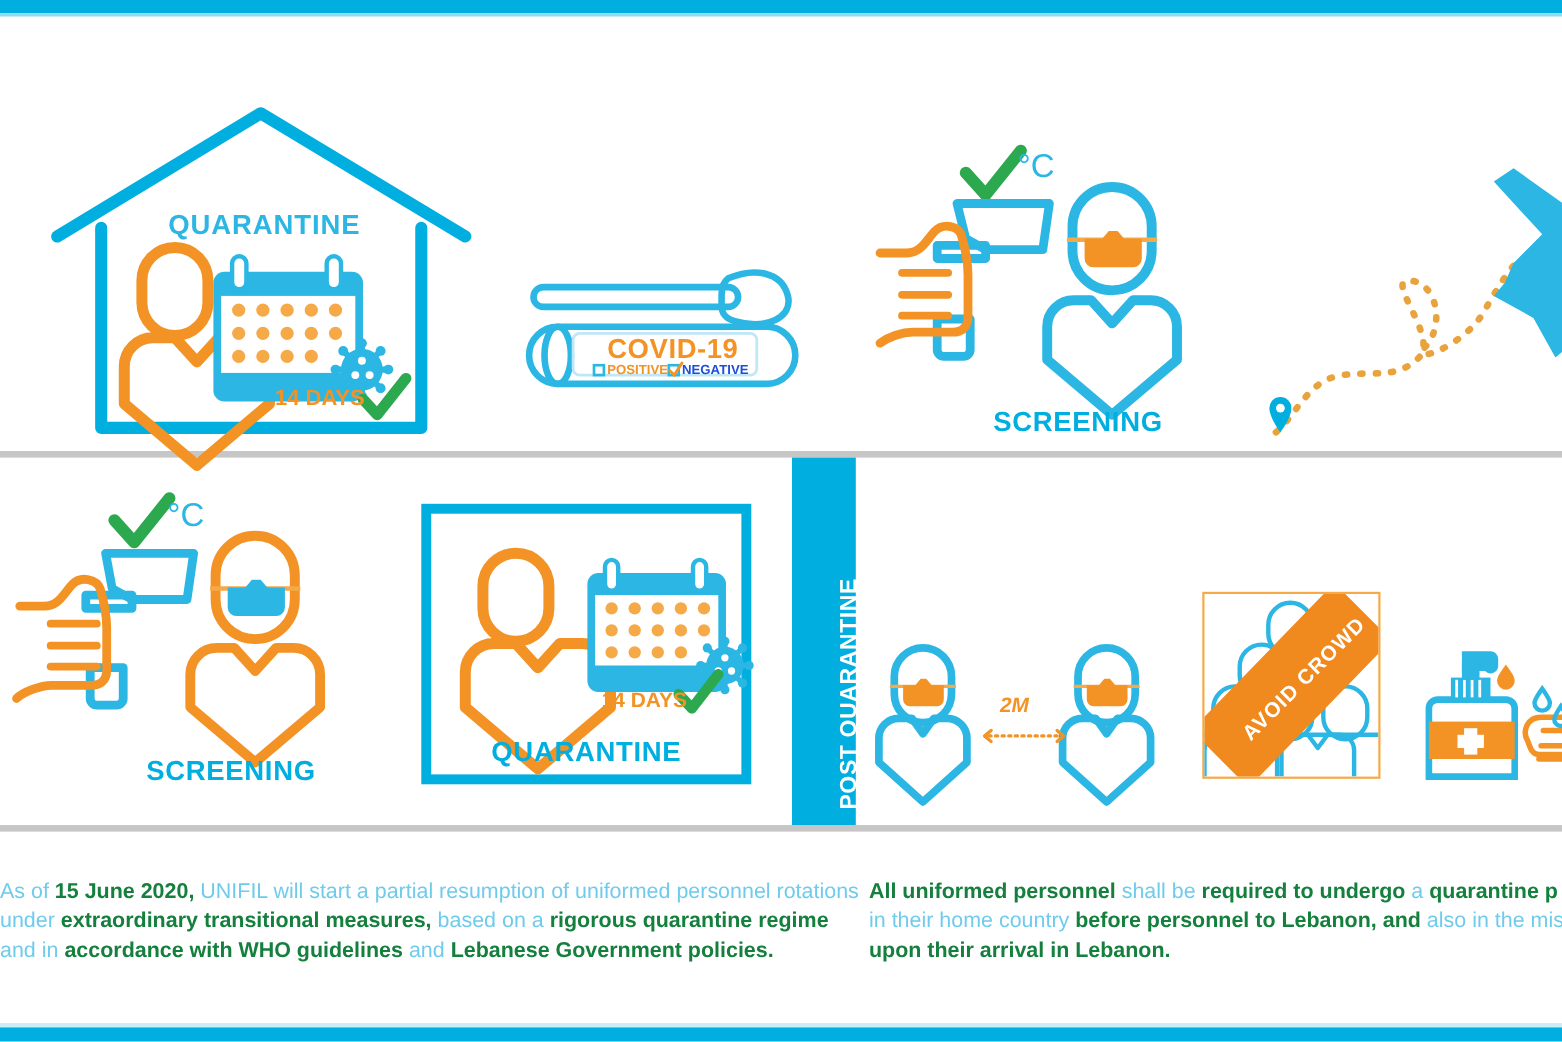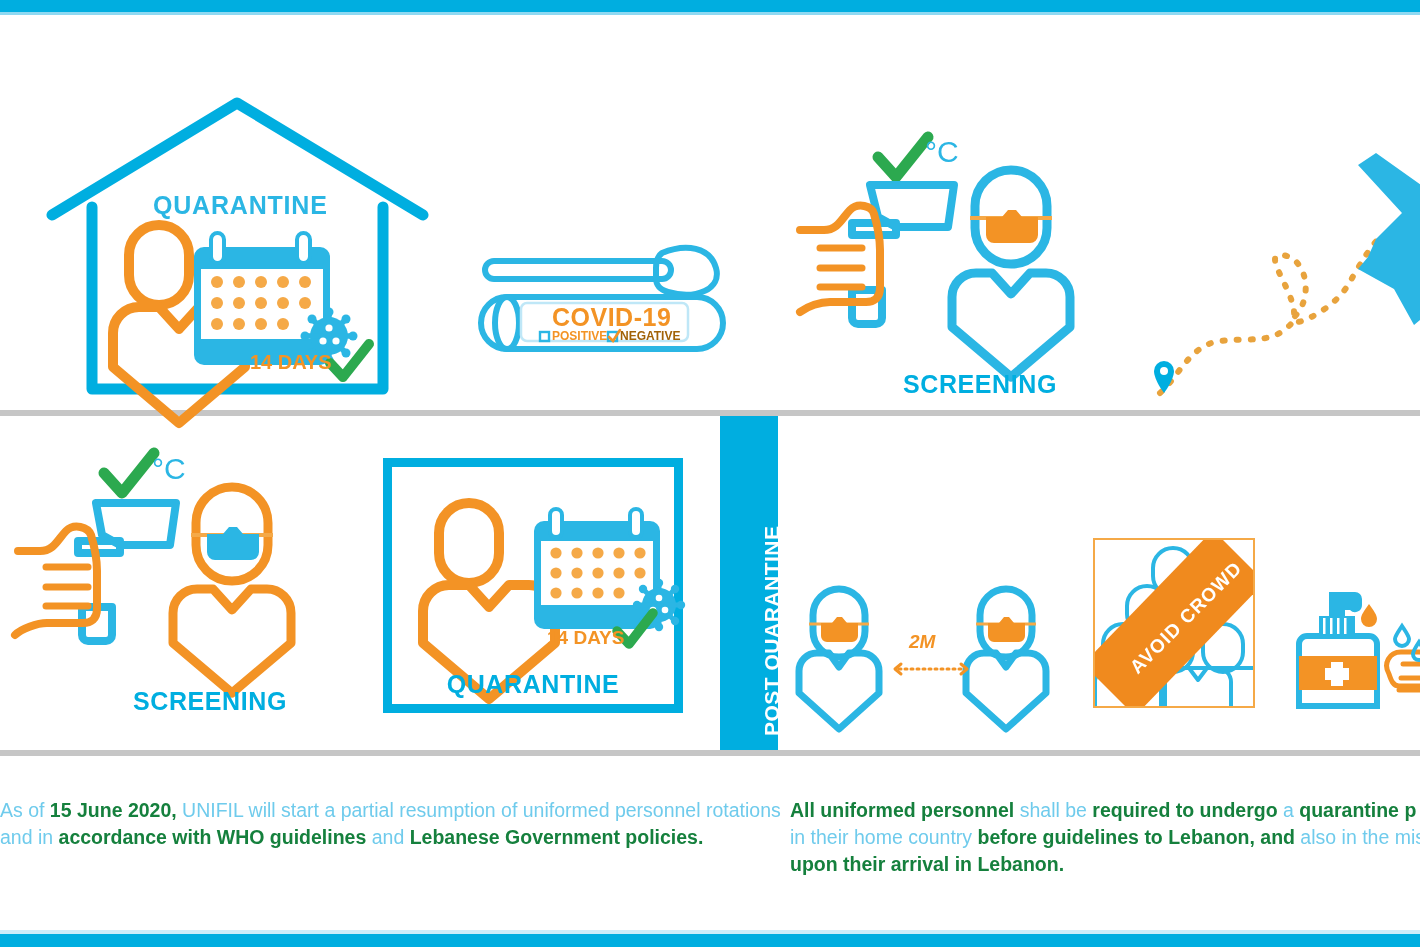--- a/index.html
+++ b/index.html
@@ -152,21 +152,21 @@
       </g>
 
       <g>
         <rect x="55" y="87" width="9" height="9" fill="none" stroke="#2BB6E4" stroke-width="2.4"></rect>
         <rect x="123" y="87" width="9" height="9" fill="none" stroke="#2BB6E4" stroke-width="2.4"></rect>
         <path d="M124 92 l4 4 l7 -11" fill="none" stroke="#F39325" stroke-width="2.6" stroke-linecap="round"></path>
       </g>
     </svg>
     <div class="abs" style="left:67px;top:58px;color:#F39325;font-weight:bold;font-size:25px;letter-spacing:.5px;">COVID-19</div>
     <div class="abs" style="left:67px;top:84px;color:#F39325;font-weight:bold;font-size:12px;">POSITIVE</div>
-    <div class="abs" style="left:135px;top:84px;color:#a16207;font-weight:bold;font-size:12px;">NEGATIVE</div>
+    <div class="abs" style="left:135px;top:84px;color:#1d4ed8;font-weight:bold;font-size:12px;">NEGATIVE</div>
   </div>
 
   <div class="abs" style="left:800px;top:135px;">
     <svg width="300" height="230" viewBox="0 0 300 230">
 
       <g>
         <path d="M78 22 l18 20 l32 -40" fill="none" stroke="#2CA94F" stroke-width="11" stroke-linecap="round" stroke-linejoin="round"></path>
       </g>
 
       <g fill="none" stroke-linejoin="round" stroke-linecap="round">
@@ -374,21 +374,22 @@
       </g>
       <g fill="none" stroke="#2BB6E4" stroke-width="4">
         <path d="M117 48 c4 6 7 10 7 13 a7 7 0 0 1 -14 0 c0 -3 3 -7 7 -13 z"></path>
         <path d="M134 64 c4 6 6 9 6 12 a6 6 0 0 1 -12 0 c0 -3 2 -6 6 -12 z"></path>
       </g>
     </svg>
   </div>
 
   <div class="abs para" id="left-para" style="left:0px;top:797px;">
       <div><span class="lt">As of </span><b>15 June 2020,</b><span class="lt"> UNIFIL will start a partial resumption of uniformed personnel rotations</span></div>
+      <div><span class="lt">under </span><b>extraordinary transitional measures,</b><span class="lt"> based on a </span><b>rigorous quarantine regime</b></div>
       <div><span class="lt">and in </span><b>accordance with WHO guidelines</b><span class="lt"> and </span><b>Lebanese Government policies.</b></div>
     </div>
   <div class="abs para" id="right-para" style="left:790px;top:797px;">
       <div><b>All uniformed personnel</b><span class="lt"> shall be </span><b>required to undergo</b><span class="lt"> a </span><b>quarantine p</b></div>
-      <div><span class="lt">in their home country </span><b>before guidelines to Lebanon, and</b><span class="lt"> also in the mission</span></div>
+      <div><span class="lt">in their home country </span><b>before personnel to Lebanon, and</b><span class="lt"> also in the mission</span></div>
       <div><b>upon their arrival in Lebanon.</b></div>
     </div>
 
 </div>
 
 </body></html>

